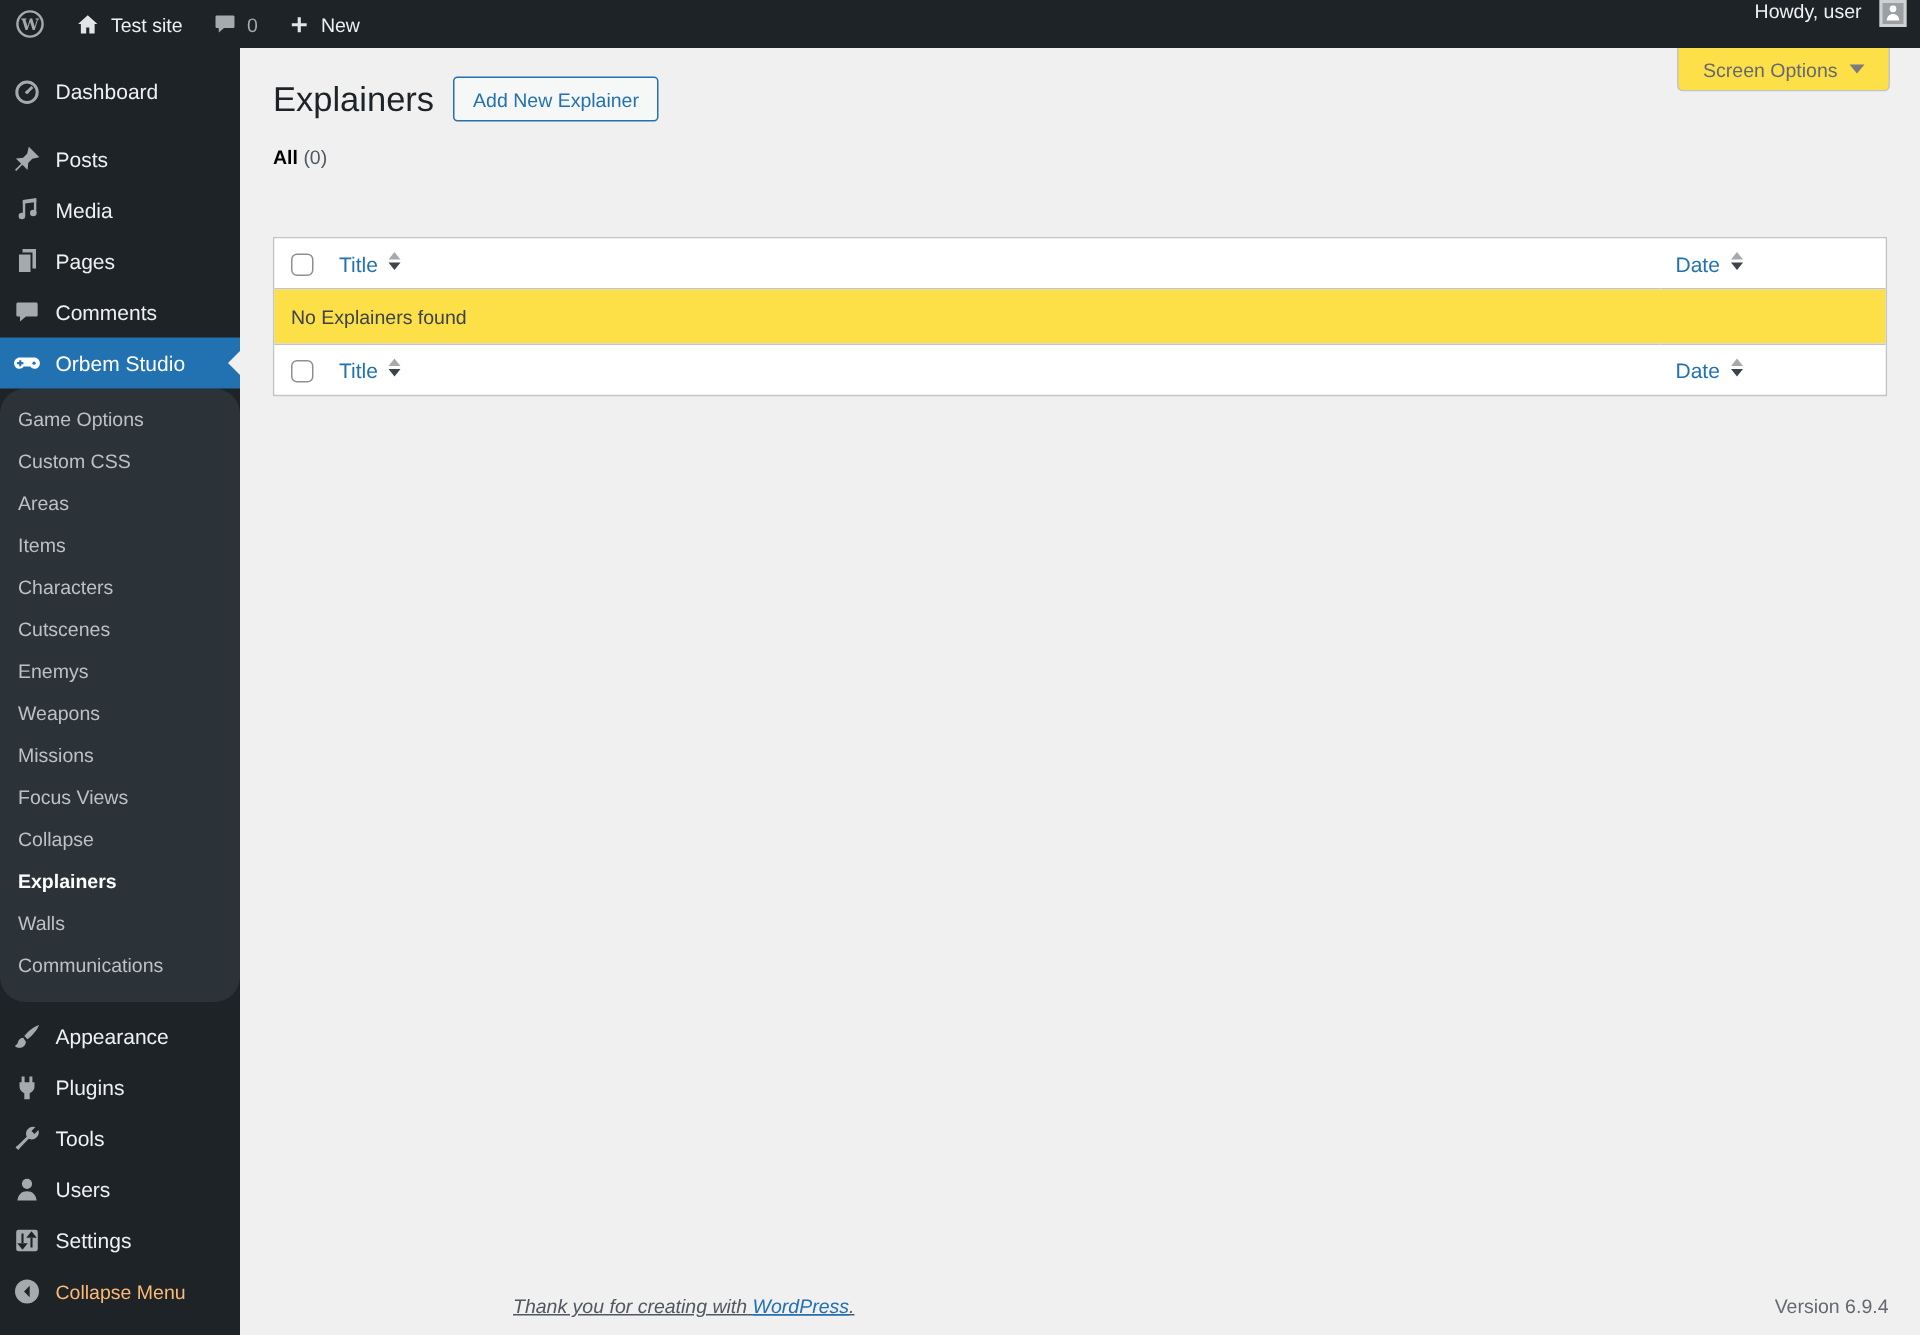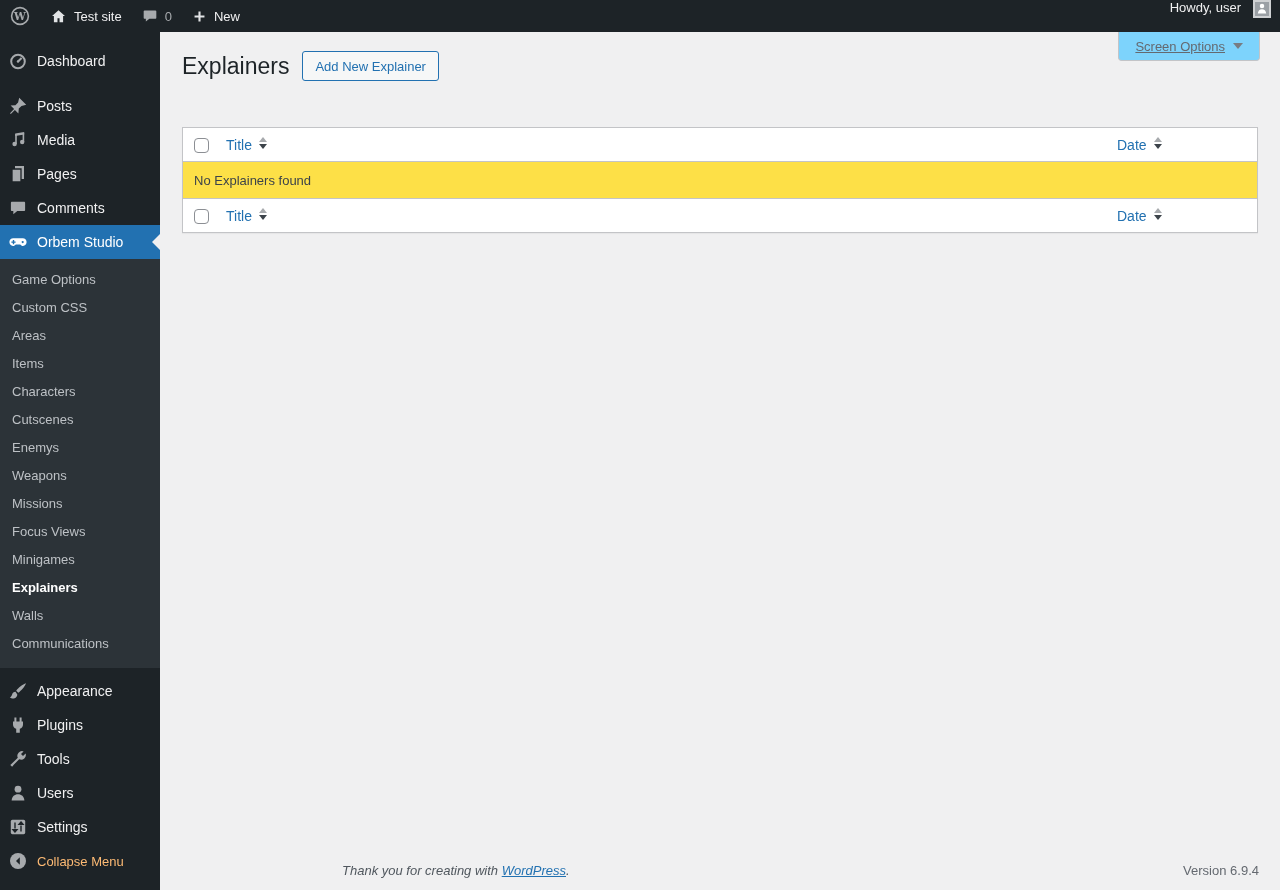--- a/index.html
+++ b/index.html
@@ -48,37 +48,37 @@
   .menu-item.active { background:#2271b1; color:#fff; }
   .menu-item.active .mi-icon { color:#fff; }
   .menu-item.active::after {
     content:""; position:absolute; right:0; top:50%; margin-top:-8px;
     width:0; height:0;
     border-top:8px solid transparent; border-bottom:8px solid transparent;
     border-right:8px solid #f0f0f1;
   }
   .menu-sep-1 { height:11px; }
   .menu-sep-2 { height:6px; }
-  .submenu { background:#2c3338; padding:7px 0 10px; }
+  .submenu { background:#2c3338; padding:7px 0 10px;border-radius:17px; }
   .submenu-item {
     padding:7px 12px; font-size:13px; line-height:14px; color:#bdc1c5; cursor:pointer;
   }
   .submenu-item.current { color:#fff; font-weight:700; }
   .collapse-item { color:#fdba74; font-size:13px; }
   .collapse-item .mi-icon { color:#a7aaad; }
 
   
   #content { position:absolute; top:32px; left:160px; right:0; bottom:0; }
 
   #screen-options {
     position:absolute; top:0; right:20px; height:29px;
-    background:#7dd3fc; border:1px solid #c3c4c7; border-top:none;
+    background:#fde047; border:1px solid #c3c4c7; border-top:none;
     border-radius:0 0 4px 4px; padding:0 16px;
     display:flex; align-items:center; gap:8px;
-    color:#646970; font-size:13px; cursor:pointer;text-decoration:underline;
+    color:#646970; font-size:13px; cursor:pointer;
   }
   .so-arrow {
     width:0; height:0; border-left:5px solid transparent; border-right:5px solid transparent;
     border-top:6px solid #787c82;
   }
 
   .wrap { padding:19px 22px 0 22px; }
   .title-row { display:flex; align-items:center; gap:13px; height:30px; }
   h1.page-title { font-size:23px; font-weight:400; color:#1d2327; line-height:30px; }
   .page-title-action {
@@ -117,21 +117,21 @@
     width:0; height:0; border-left:4px solid transparent; border-right:4px solid transparent;
     border-top:5px solid #3c434a;
   }
   .list-table tbody td {
     background:#fde047; font-size:13px; color:#3c434a; padding:10px 11px; height:36px;
   }
 
   
   #footer-left {
     position:absolute; left:182px; bottom:12px; font-style:italic;
-    font-size:13px; color:#50575e;
+    font-size:13px; color:#50575e;text-decoration:underline;
   }
   #footer-left a { color:#2271b1; text-decoration:underline; font-style:italic; }
   #footer-right {
     position:absolute; right:21px; bottom:12px; font-size:13px; color:#646970;
   }
 </style>
 </head>
 <body>
 
 <div id="adminbar">
@@ -249,21 +249,21 @@
     <div class="submenu-item">Game Options</div>
     <div class="submenu-item">Custom CSS</div>
     <div class="submenu-item">Areas</div>
     <div class="submenu-item">Items</div>
     <div class="submenu-item">Characters</div>
     <div class="submenu-item">Cutscenes</div>
     <div class="submenu-item">Enemys</div>
     <div class="submenu-item">Weapons</div>
     <div class="submenu-item">Missions</div>
     <div class="submenu-item">Focus Views</div>
-    <div class="submenu-item">Minigames</div>
+    <div class="submenu-item">Collapse</div>
     <div class="submenu-item current">Explainers</div>
     <div class="submenu-item">Walls</div>
     <div class="submenu-item">Communications</div>
   </div>
 
   <div class="menu-sep-2"></div>
 
   <div class="menu-item">
     <span class="mi-icon">
       <svg width="20" height="20" viewBox="0 0 20 20" fill="currentColor">
@@ -328,20 +328,24 @@
     <span>Screen Options</span>
     <span class="so-arrow"></span>
   </div>
 
   <div class="wrap">
     <div class="title-row">
       <h1 class="page-title">Explainers</h1>
       <span class="page-title-action">Add New Explainer</span>
     </div>
 
+    <div class="subsubsub">
+      <span class="filter-all">All</span>
+      <span class="filter-count">(0)</span>
+    </div>
 
     <table class="list-table">
       <thead>
         <tr>
           <th class="check-column">
             <input type="checkbox" style="">
           </th>
           <th>
             <span class="col-link">
               <span>Title</span>

